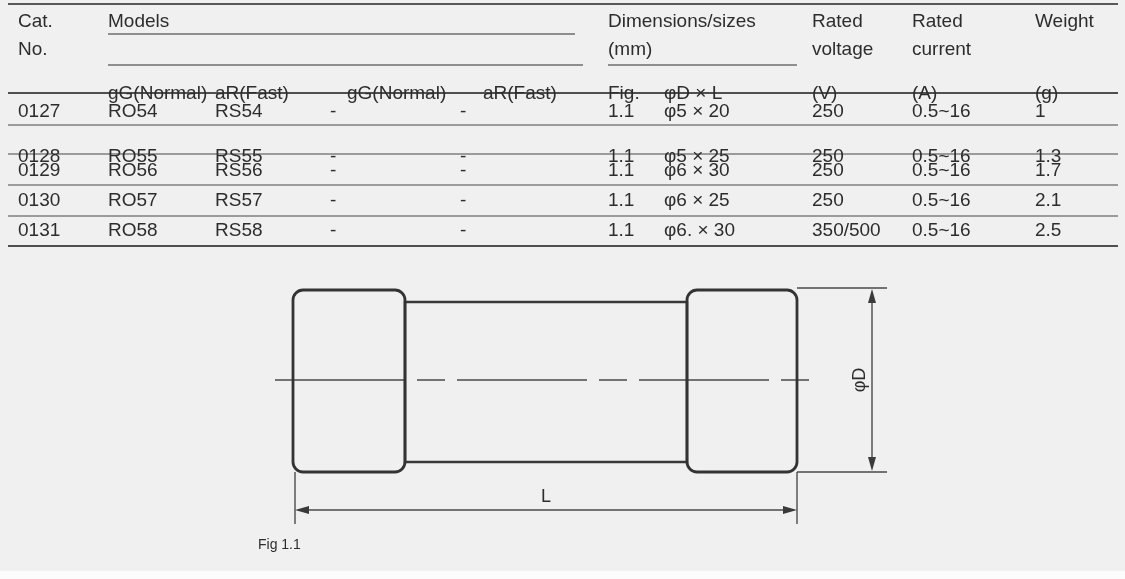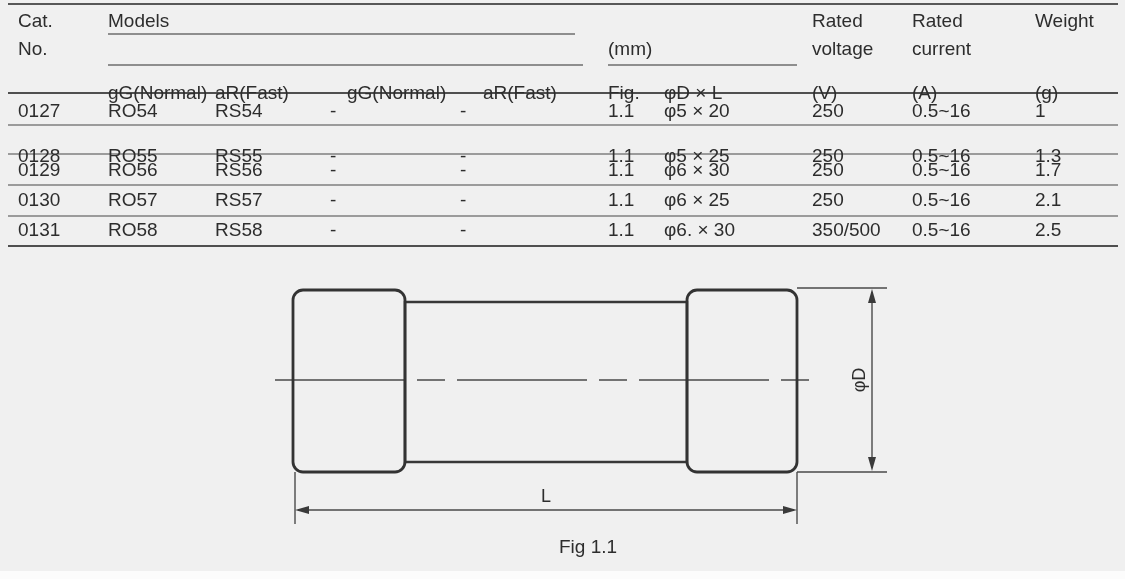--- a/index.html
+++ b/index.html
@@ -48,21 +48,21 @@
   .l-head   {left:8px;  top:92px; width:1110px;height:2px;background:#4f4f4f;}
   .l-sep1   {left:8px;  top:124px;width:1110px;height:2px;background:#9b9b9b;}
   .l-sep2   {left:8px;  top:153px;width:1110px;height:2px;background:#9b9b9b;}
   .l-sep3   {left:8px;  top:184px;width:1110px;height:2px;background:#9b9b9b;}
   .l-sep4   {left:8px;  top:215px;width:1110px;height:2px;background:#9b9b9b;}
   .l-bottom {left:8px;  top:245px;width:1110px;height:2px;background:#4f4f4f;}
   
   .figure-wrap{position:absolute;left:258px;top:282px;width:660px;height:290px;}
   .fig-caption{
     position:absolute;left:258px;top:536px;width:660px;
-    text-align:center;font-size:19px;color:#2d2d2d;
+    font-size:14px;color:#2d2d2d;
   }
   svg text{font-family:"Liberation Sans", sans-serif;fill:#2d2d2d;}
   .bottom-strip{position:absolute;left:0;top:571px;width:1125px;height:8px;background:#fcfcfc;}
 </style>
 </head>
 <body>
 
 <div class="screen">
 
   <div class="line l-top"></div>
@@ -71,20 +71,21 @@
   <div class="line l-dims"></div>
   <div class="line l-head"></div>
   <div class="line l-sep1"></div>
   <div class="line l-sep2"></div>
   <div class="line l-sep3"></div>
   <div class="line l-sep4"></div>
   <div class="line l-bottom"></div>
 
   <span class="cell hrow0 cx0">Cat.</span>
   <span class="cell hrow0 cx1">Models</span>
+  <span class="cell hrow0 cx5">Dimensions/sizes</span>
   <span class="cell hrow0 cx7">Rated</span>
   <span class="cell hrow0 cx8">Rated</span>
   <span class="cell hrow0 cx9">Weight</span>
 
   <span class="cell hrow1 cx0">No.</span>
   <span class="cell hrow1 cx5">(mm)</span>
   <span class="cell hrow1 cx7">voltage</span>
   <span class="cell hrow1 cx8">current</span>
 
   <span class="cell hrow2 cx1">gG(Normal)</span>

